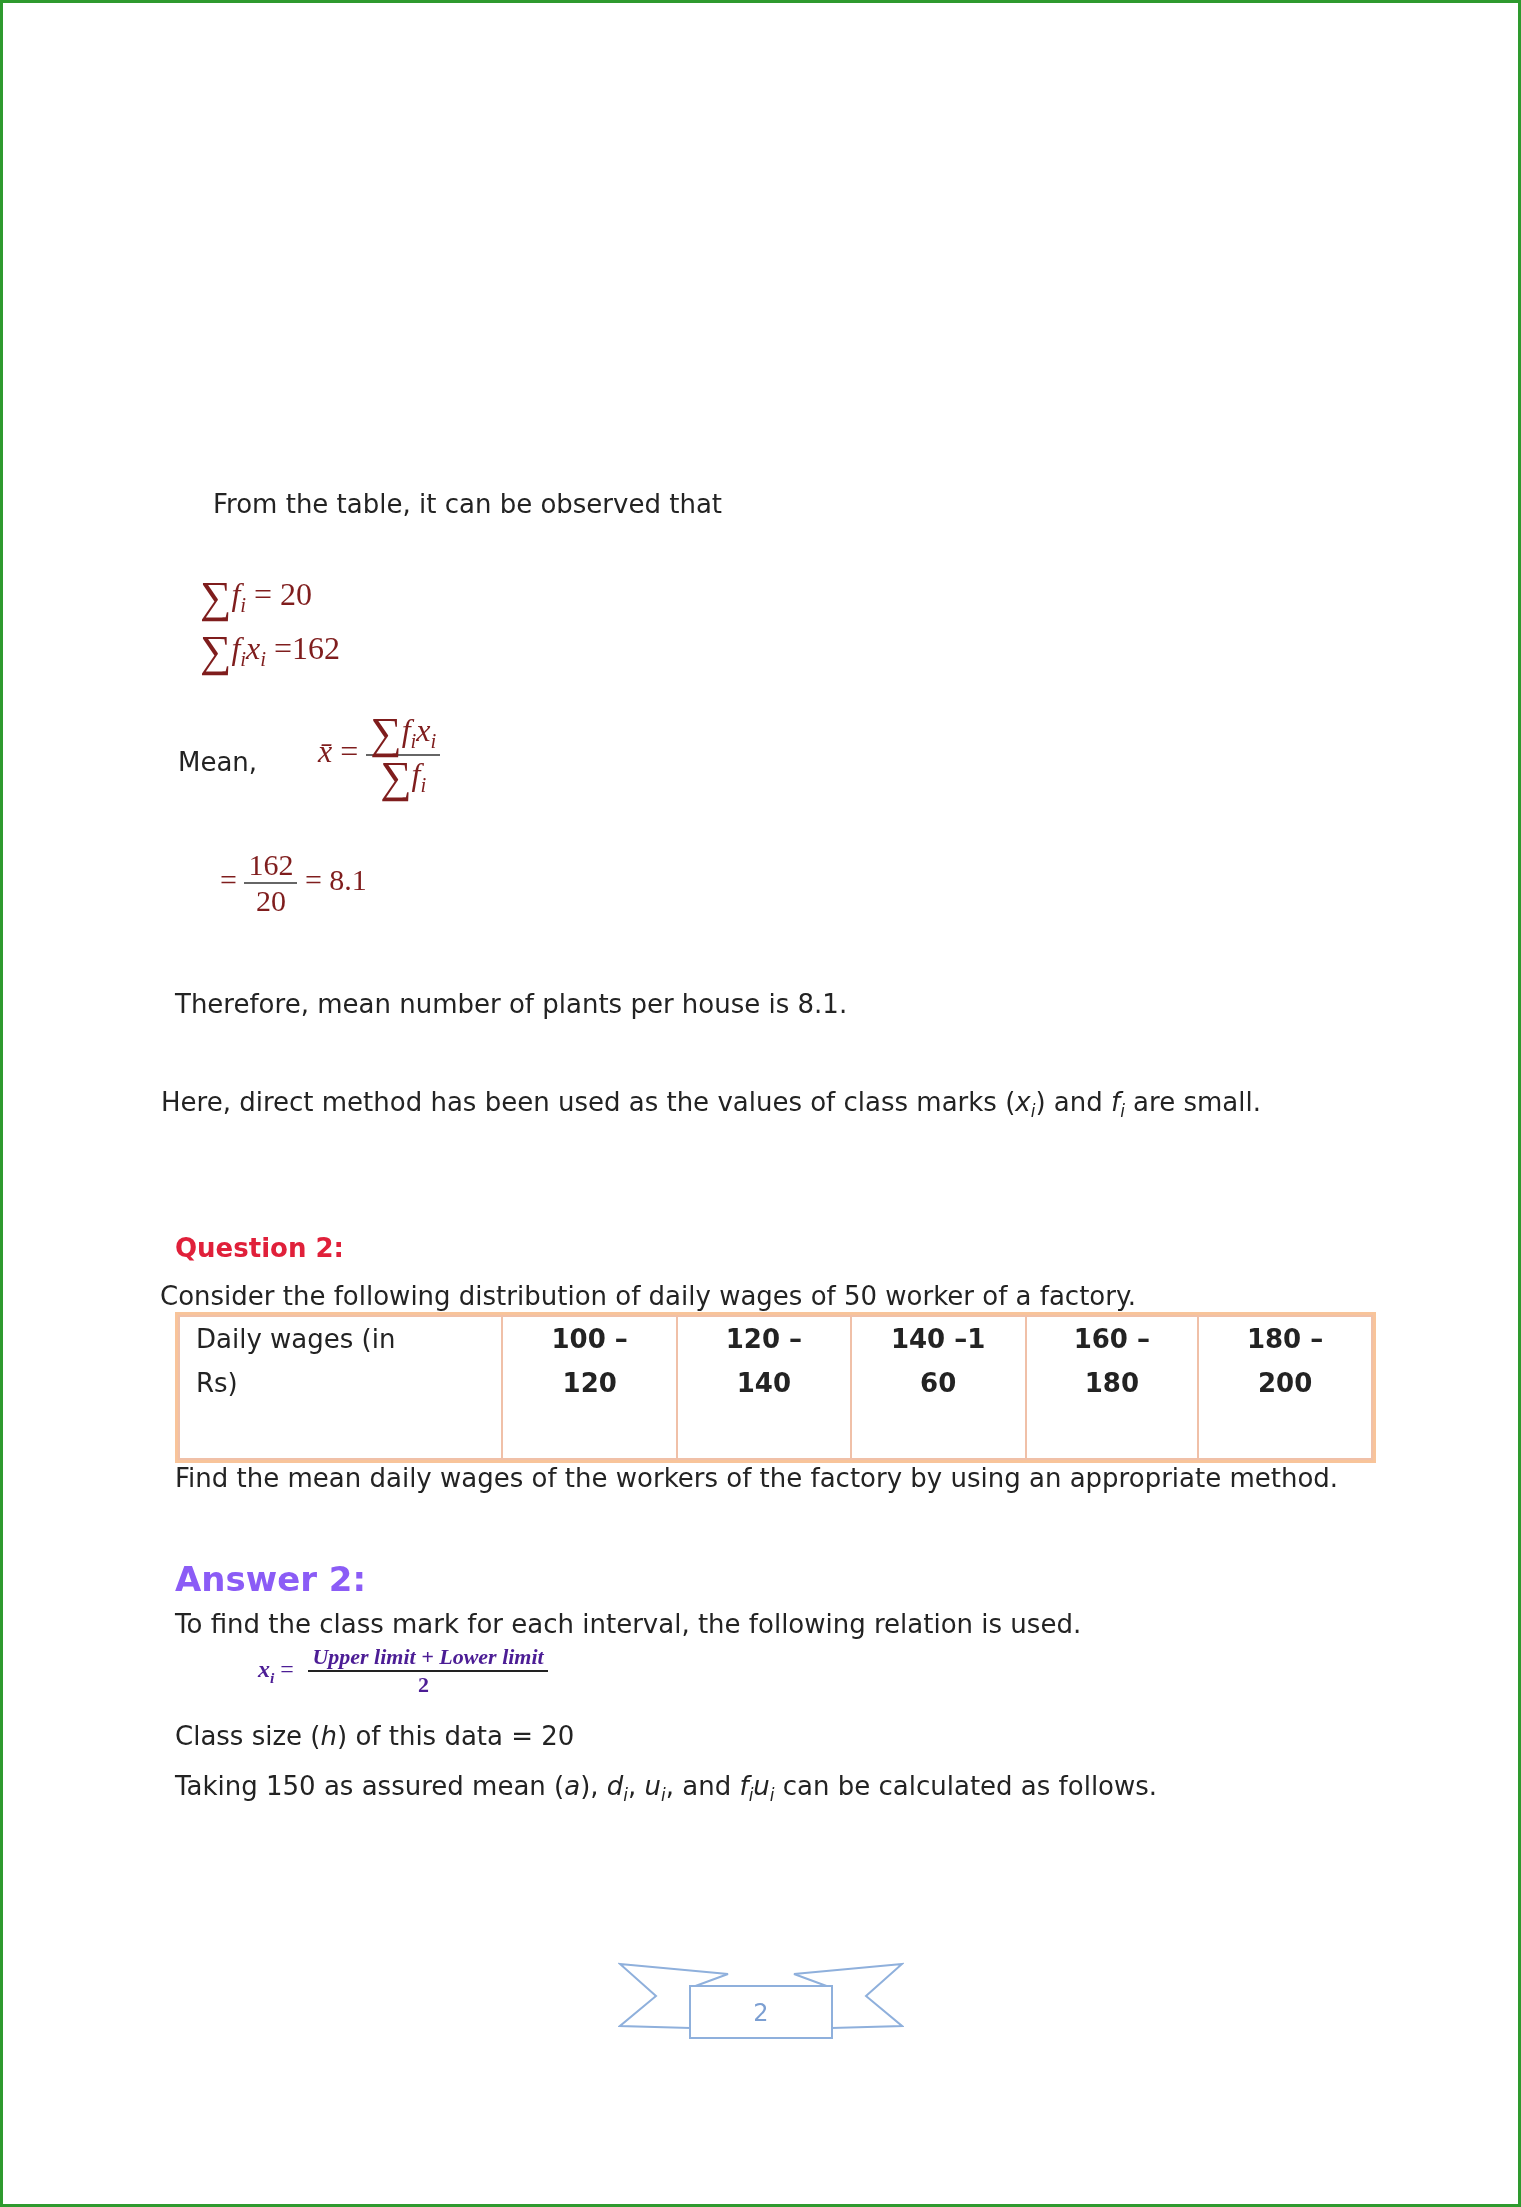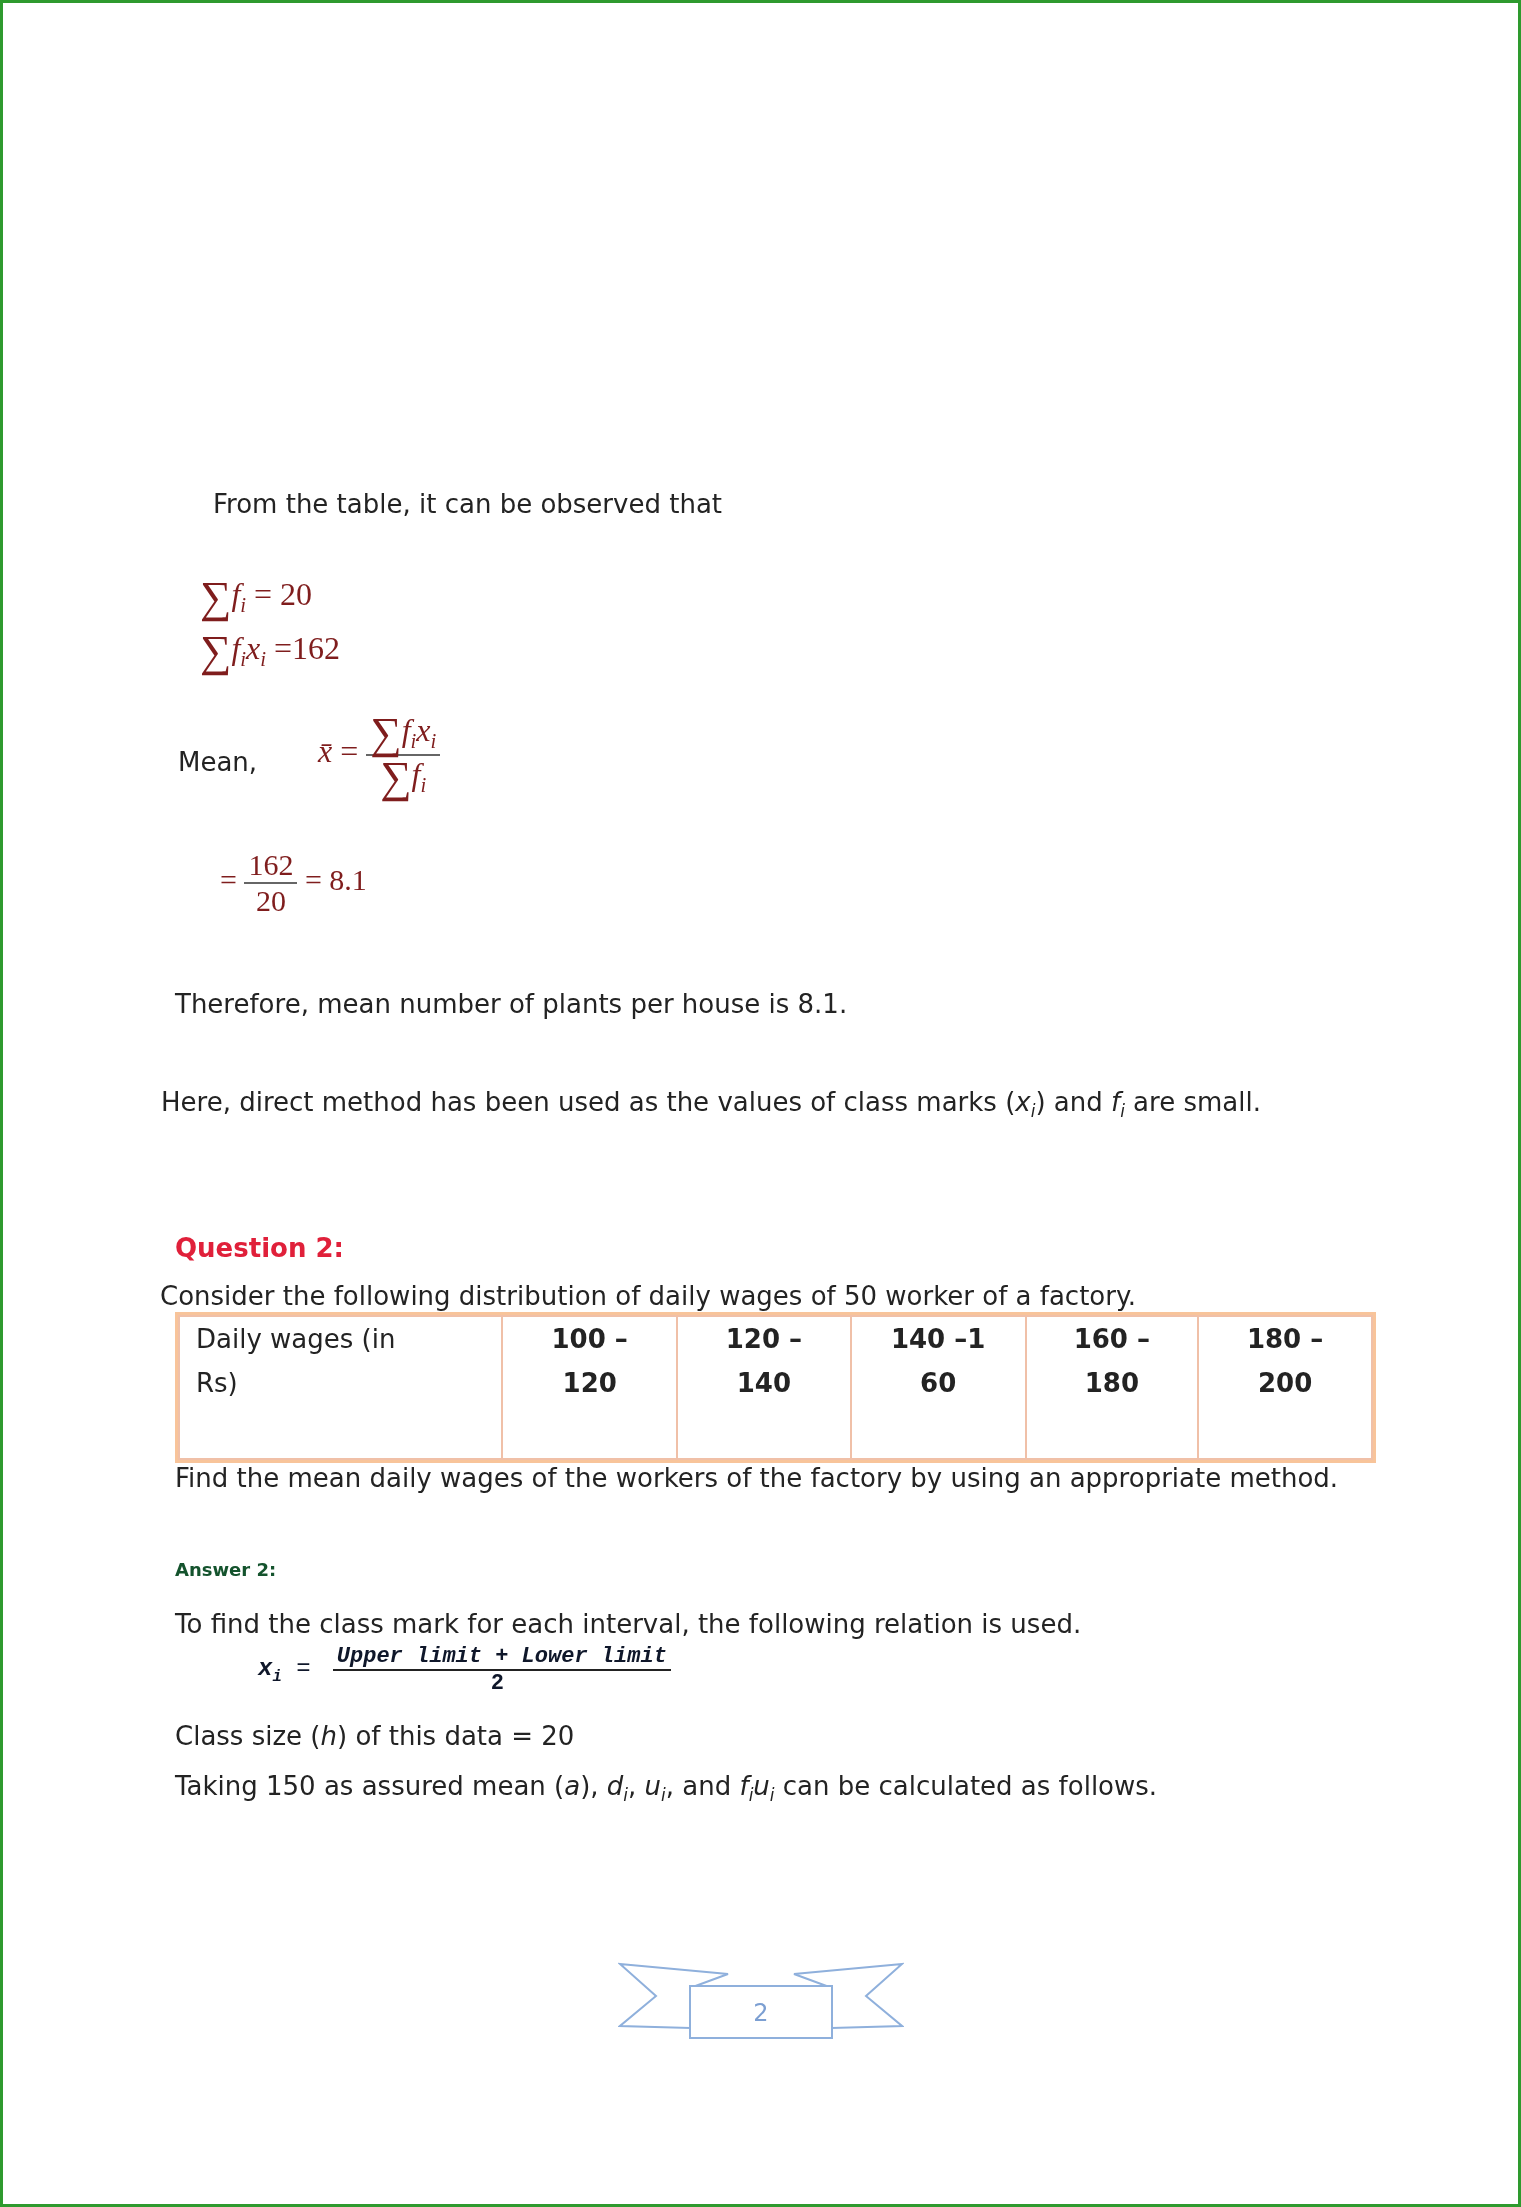--- a/index.html
+++ b/index.html
@@ -6,30 +6,30 @@
   body { width:1521px; height:2207px; position:relative; overflow:hidden; font-family:"DejaVu Sans", sans-serif; color:#222; }
   .page-border { position:absolute; left:0; top:0; width:1521px; height:2207px; box-sizing:border-box; border:3px solid #2e9a2e; }
   .abs { position:absolute; }
   .text { font-size:26px; line-height:32px; color:#232323; white-space:nowrap; }
   .math { font-family:"Liberation Serif", "DejaVu Serif", serif; color:#7f1d1d; }
   .sigma { font-size:44px; line-height:40px; vertical-align:middle; }
   .frac { display:inline-block; vertical-align:middle; text-align:center; }
   .frac .num, .frac .den { display:block; padding:0 4px; }
   .frac .num { border-bottom:2px solid #666; }
   .heading-q { color:#e0203a; font-weight:bold; font-size:26px; }
-  .heading-a { color:#14532d; font-weight:bold; font-size:18px; }
+  .heading-a { color:#8b5cf6; font-weight:bold; font-size:34px; }
   .it { font-style:italic; }
   sub { font-size:0.65em; }
   table.wages { position:absolute; left:178px; top:1315px; width:1195px; height:145px; border-collapse:collapse; font-size:26px; color:#232323; box-shadow:0 0 0 3px #f8c49a; }
   table.wages td { border:2px solid #f0c0a8; padding:0 16px; vertical-align:top; }
   table.wages tr.head td { background:#ffffff; height:78px; line-height:44px; }
   table.wages tr.data td { background:#fbe4d8; height:63px; line-height:36px; }
   table.wages td.num { text-align:center; }
   table.wages tr.head td.num { font-weight:bold; }
-  .formula-bold { font-family:Liberation Mono, monospace; font-weight:bold; font-style:italic; color:#0f172a; font-size:22px; }
+  .formula-bold { font-family:Liberation Serif, serif; font-weight:bold; font-style:italic; color:#4c1d95; font-size:22px; }
   .banner { position:absolute; left:618px; top:1958px; width:286px; height:82px; }
 </style>
 </head>
 <body>
 
 <div class="page-border"></div>
 
 <div class="abs text" style="left:175px; top:488px;margin-left:38px;">From the table, it can be observed that</div>
 
 <div class="abs math" style="left:200px; top:576px; font-size:32px;">

